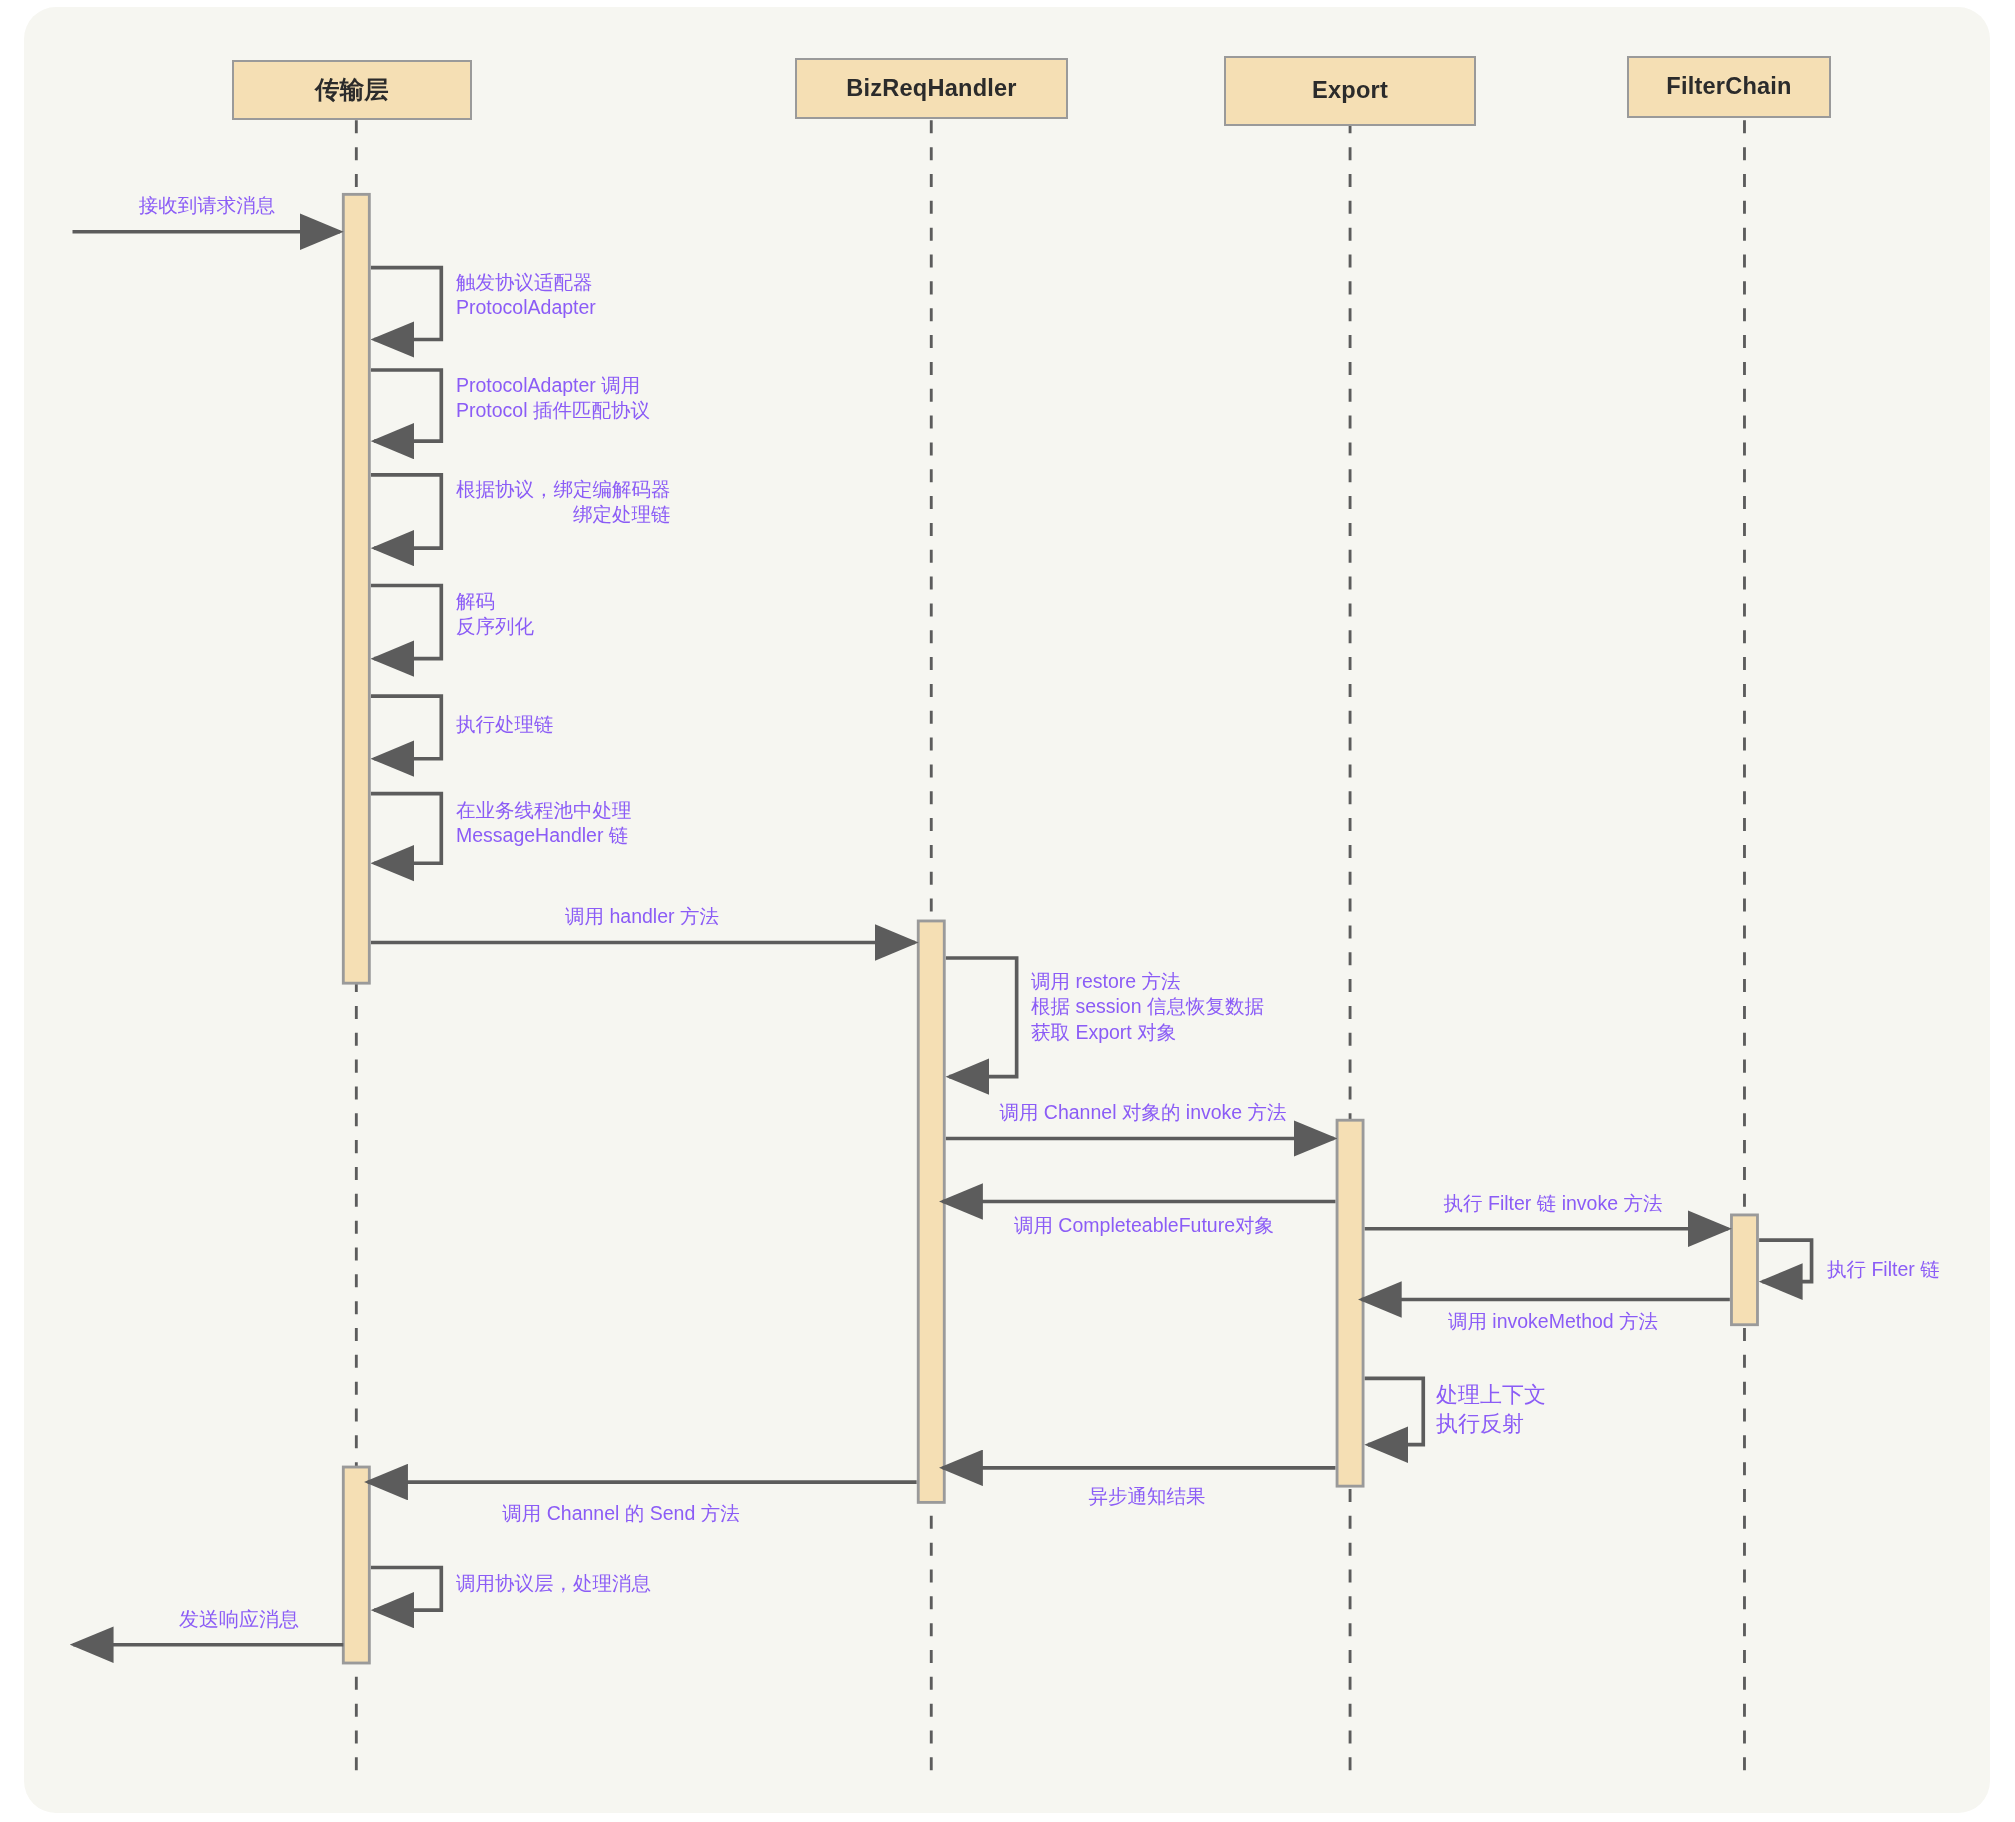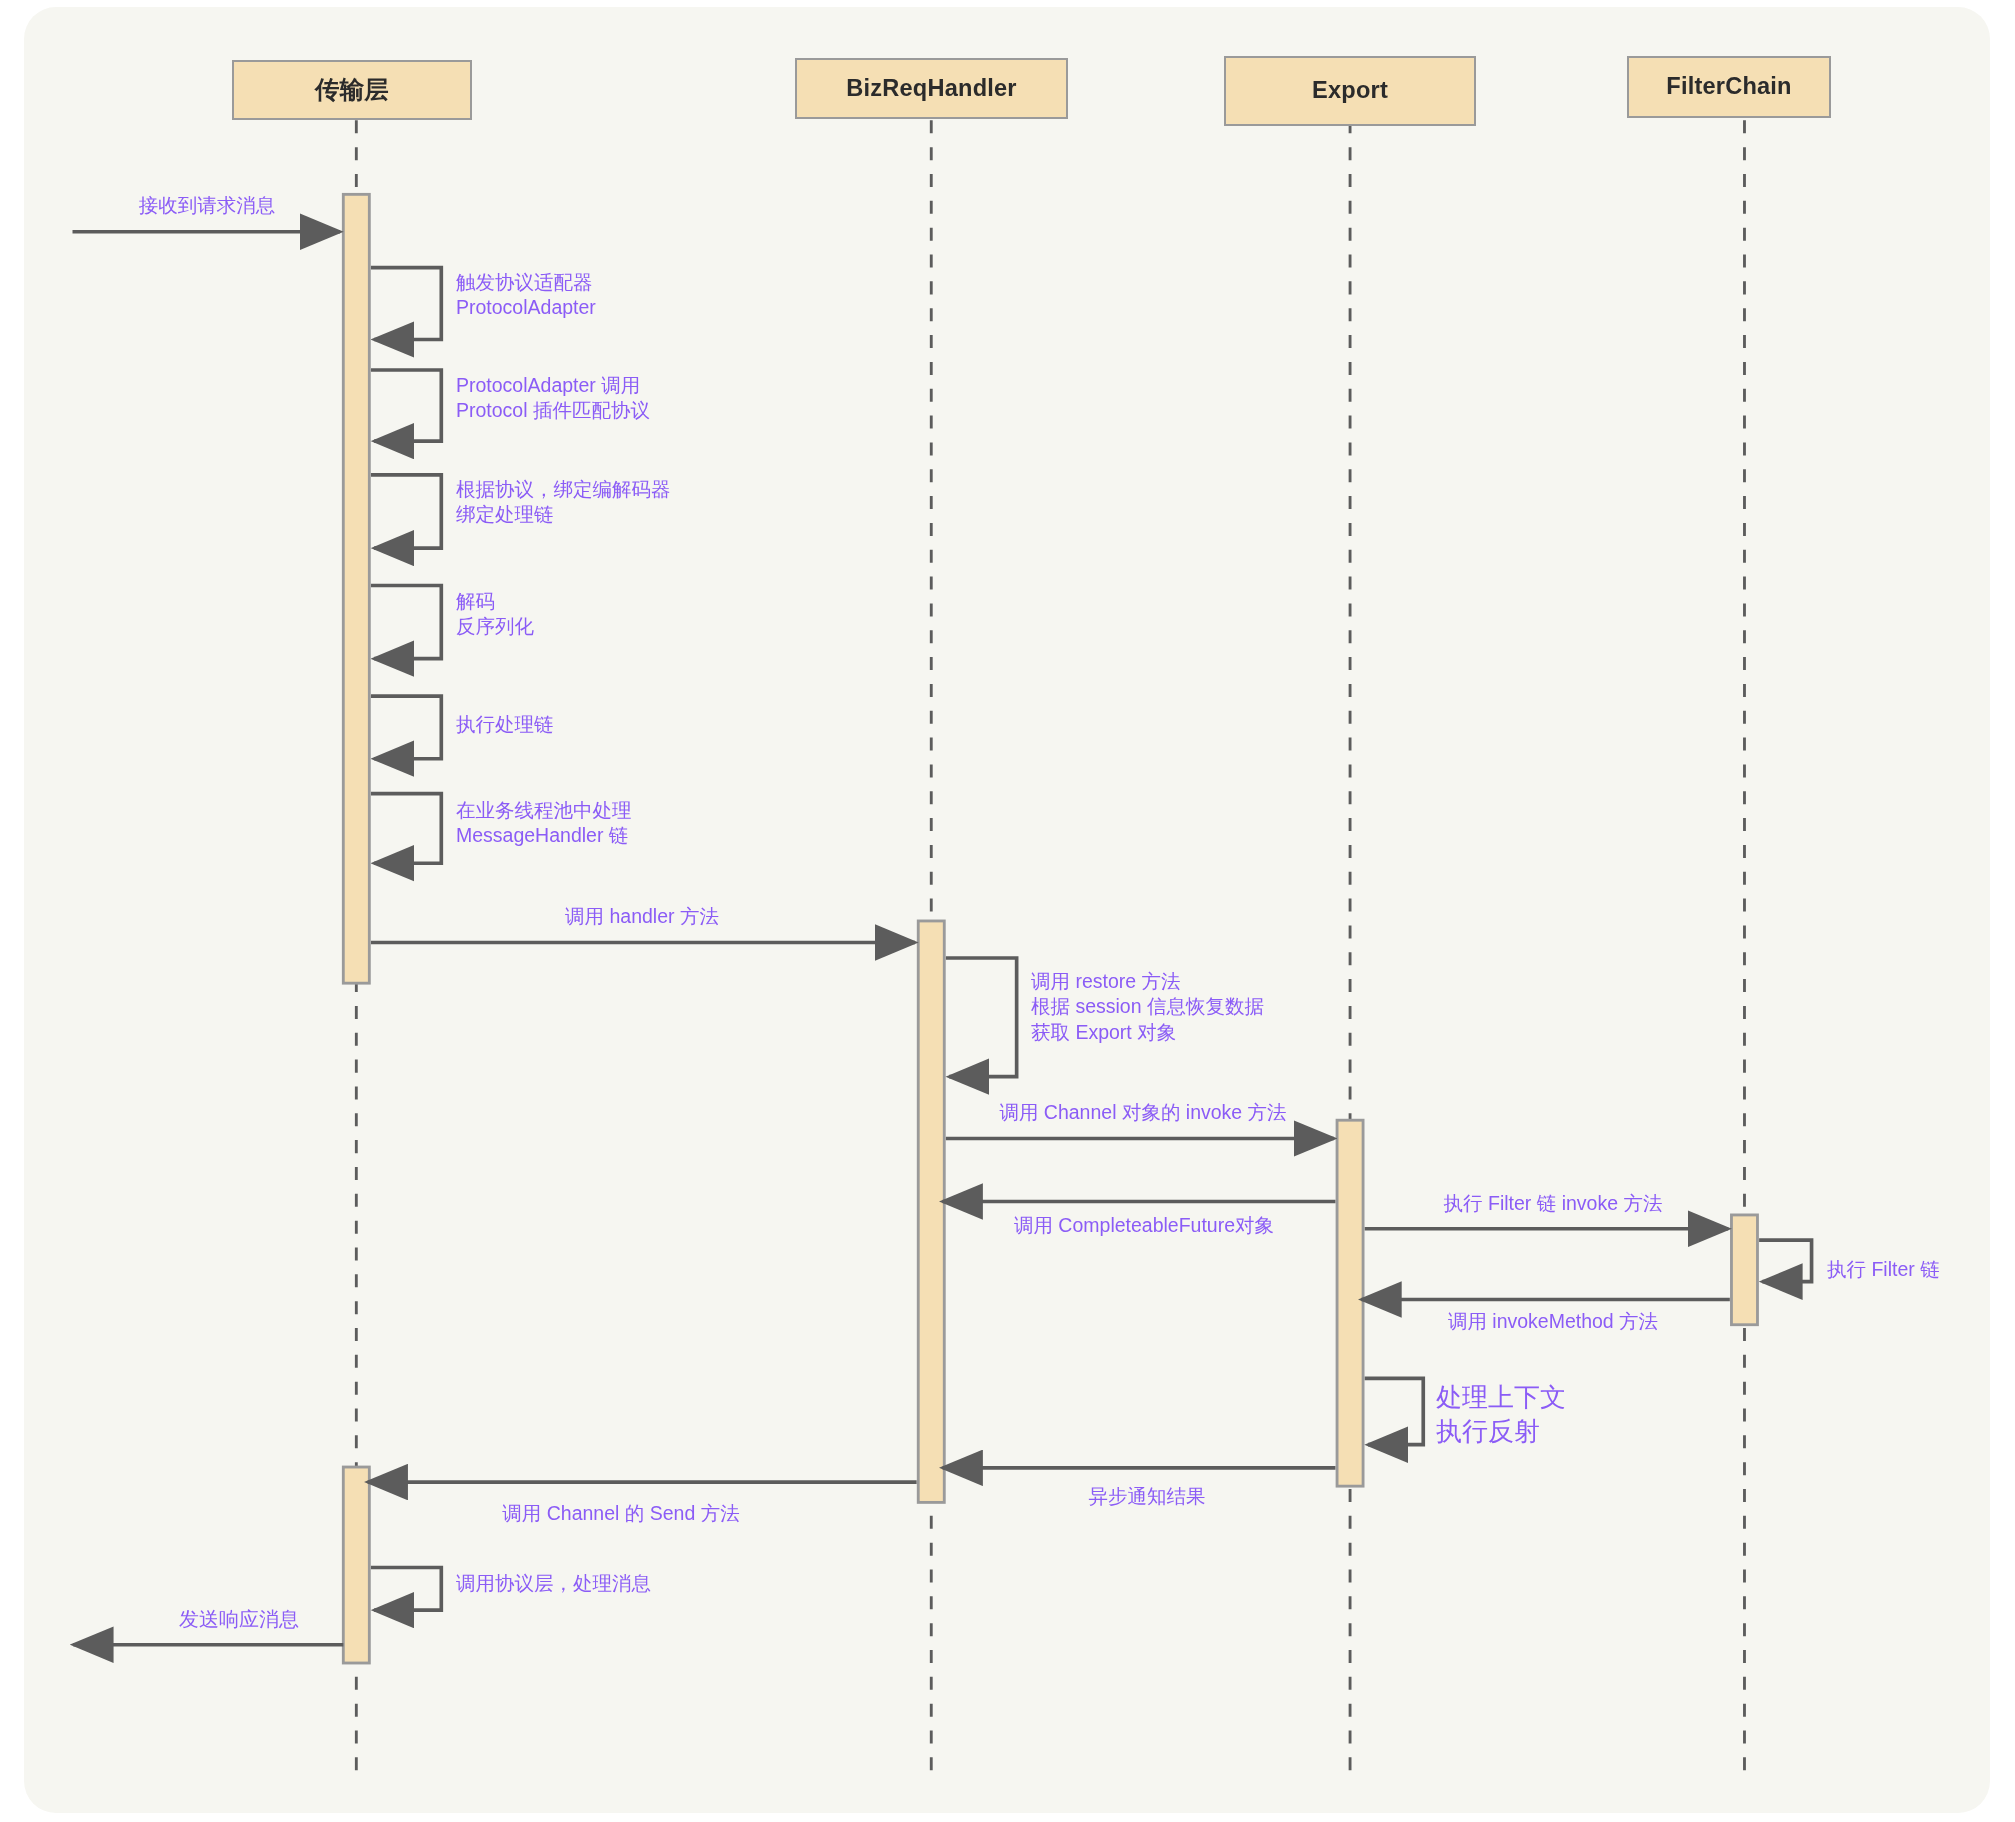--- a/index.html
+++ b/index.html
@@ -139,21 +139,21 @@
   </div>
 
   <div class="msg-label center" style="left:207px; top:193px; font-size:19.5px;">接收到请求消息</div>
 
   <div class="msg-label left" style="left:456px; top:270px; font-size:19.5px;">触发协议适配器
 ProtocolAdapter</div>
 
   <div class="msg-label left" style="left:456px; top:373px; font-size:19.5px;">ProtocolAdapter 调用
 Protocol 插件匹配协议</div>
 
-  <div class="msg-label left" style="left:456px; top:477px; font-size:19.5px;">根据协议，绑定编解码器
+  <div class="msg-label left" style="left:456px; top:477px; font-size:19.5px;text-align:right;">根据协议，绑定编解码器
 绑定处理链</div>
 
   <div class="msg-label left" style="left:456px; top:589px; font-size:19.5px;">解码
 反序列化</div>
 
   <div class="msg-label left" style="left:456px; top:712px; font-size:19.5px;">执行处理链</div>
 
   <div class="msg-label left" style="left:456px; top:798px; font-size:19.5px;">在业务线程池中处理
 MessageHandler 链</div>
 
@@ -166,21 +166,21 @@
   <div class="msg-label center" style="left:1143px; top:1100px; font-size:19.5px;">调用 Channel 对象的 invoke 方法</div>
 
   <div class="msg-label center" style="left:1144px; top:1213px; font-size:19.5px;">调用 CompleteableFuture对象</div>
 
   <div class="msg-label center" style="left:1553px; top:1191px; font-size:19.5px;">执行 Filter 链 invoke 方法</div>
 
   <div class="msg-label left" style="left:1827px; top:1257px; font-size:19.5px;">执行 Filter 链</div>
 
   <div class="msg-label center" style="left:1553px; top:1309px; font-size:19.5px;">调用 invokeMethod 方法</div>
 
-  <div class="msg-label left" style="left:1436px; top:1381px; font-size:26px;">处理上下文
+  <div class="msg-label left" style="left:1436px; top:1381px; font-size:22px;">处理上下文
 执行反射</div>
 
   <div class="msg-label center" style="left:1147px; top:1484px; font-size:19.5px;">异步通知结果</div>
 
   <div class="msg-label center" style="left:621px; top:1501px; font-size:19.5px;">调用 Channel 的 Send 方法</div>
 
   <div class="msg-label left" style="left:456px; top:1571px; font-size:19.5px;">调用协议层，处理消息</div>
 
   <div class="msg-label center" style="left:215px; top:1606px; font-size:20px;margin-left:24px;">发送响应消息</div>
 </div>

